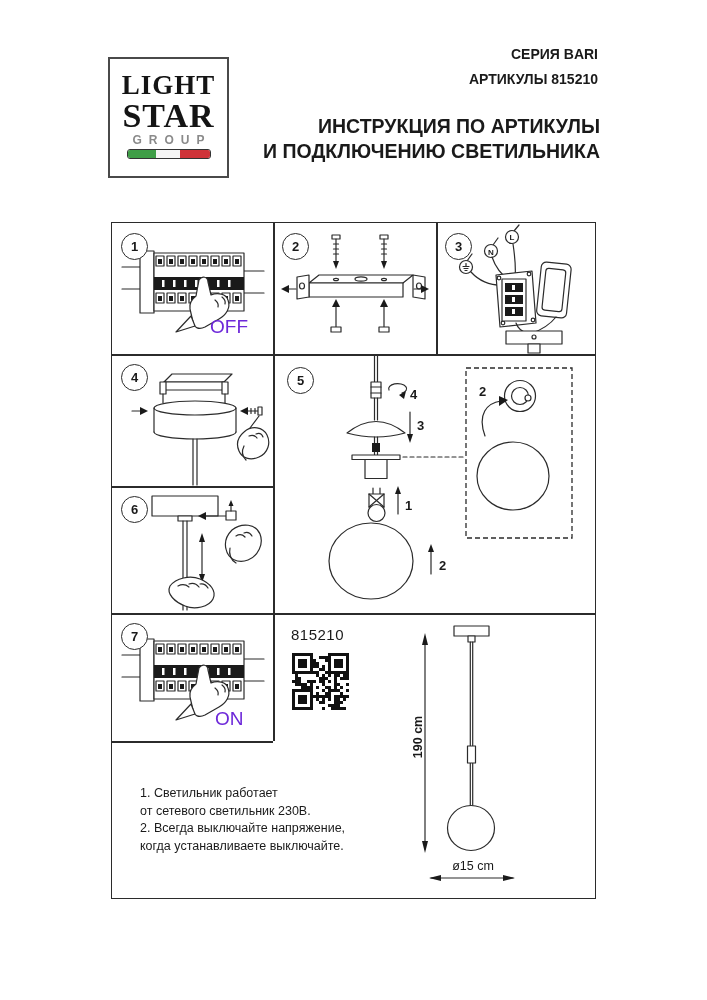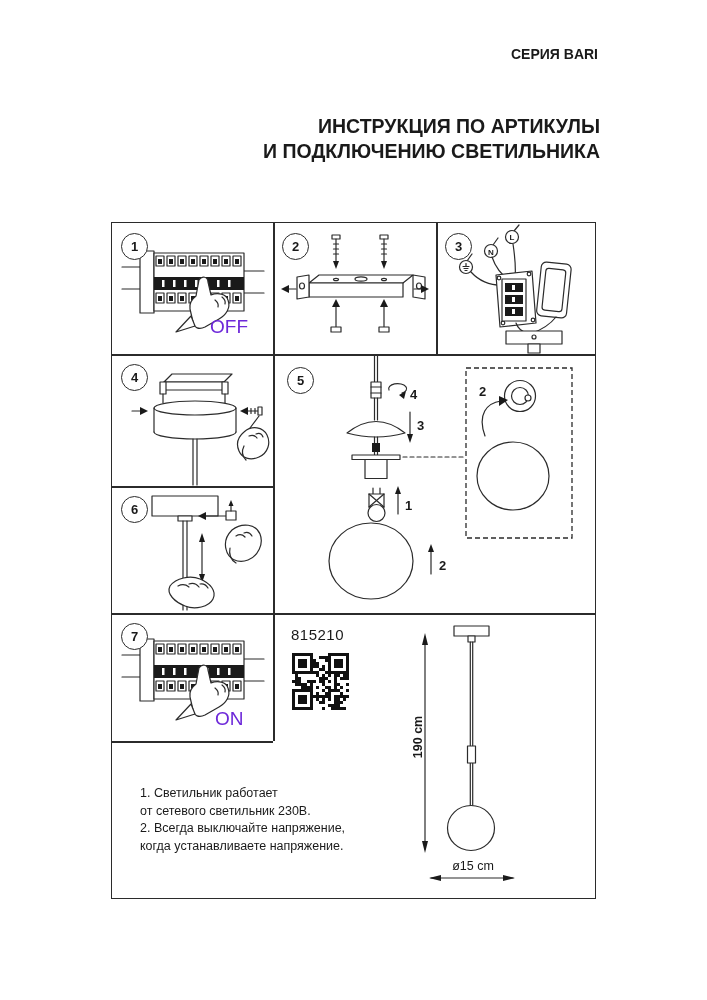--- a/index.html
+++ b/index.html
@@ -41,22 +41,33 @@
   svg .ln{stroke:#2b2b2b;stroke-width:1.2;fill:none;stroke-linecap:round;stroke-linejoin:round;}
   svg .fw{stroke:#2b2b2b;stroke-width:1.2;fill:#fff;stroke-linejoin:round;}
   svg .fb{fill:#1a1a1a;stroke:none;}
   svg text{font-family:"Liberation Sans",sans-serif;font-weight:bold;fill:#1a1a1a;}
 </style>
 </head>
 <body>
 
 <div class="page">
 
+  <div class="logo-box">
+    <div class="logo-light">LIGHT</div>
+    <div class="logo-star">STAR</div>
+    <div class="logo-group">GROUP</div>
+    <div class="flag">
+      <i style="width:34%;background:#3f9e47"></i>
+        <i style="width:30%;background:#f4f4f4"></i>
+        <i style="width:36%;background:#cf3339"></i>
+    </div>
+  </div>
 
   <div class="hdr-small" style="top:46px">СЕРИЯ BARI</div>
+  <div class="hdr-small" style="top:71px">АРТИКУЛЫ 815210</div>
   <div class="hdr-big" style="top:115px">ИНСТРУКЦИЯ ПО АРТИКУЛЫ</div>
   <div class="hdr-big" style="top:140px">И ПОДКЛЮЧЕНИЮ СВЕТИЛЬНИКА</div>
 
   <div class="board">
 
     <div class="hline" style="top:131px;left:0;width:483px;height:1.5px"></div>
     <div class="hline" style="top:263px;left:0;width:161px;height:1.5px"></div>
     <div class="hline" style="top:390px;left:0;width:483px;height:1.5px"></div>
     <div class="hline" style="top:518px;left:0;width:161px;height:1.5px"></div>
     <div class="vline" style="left:161px;top:0;width:1.5px;height:518px"></div>
@@ -554,17 +565,17 @@
         </g>
       </svg>
       <div class="dim-v">190 cm</div>
       <div class="dim-h">ø15 cm</div>
     </div>
 
     <div class="notes">
       <div>1. Светильник работает</div>
       <div>от сетевого светильник 230В.</div>
       <div>2. Всегда выключайте напряжение,</div>
-      <div>когда устанавливаете напряжение.</div>
+      <div>когда устанавливаете выключайте.</div>
     </div>
 
   </div>
 </div>
 
 </body></html>

